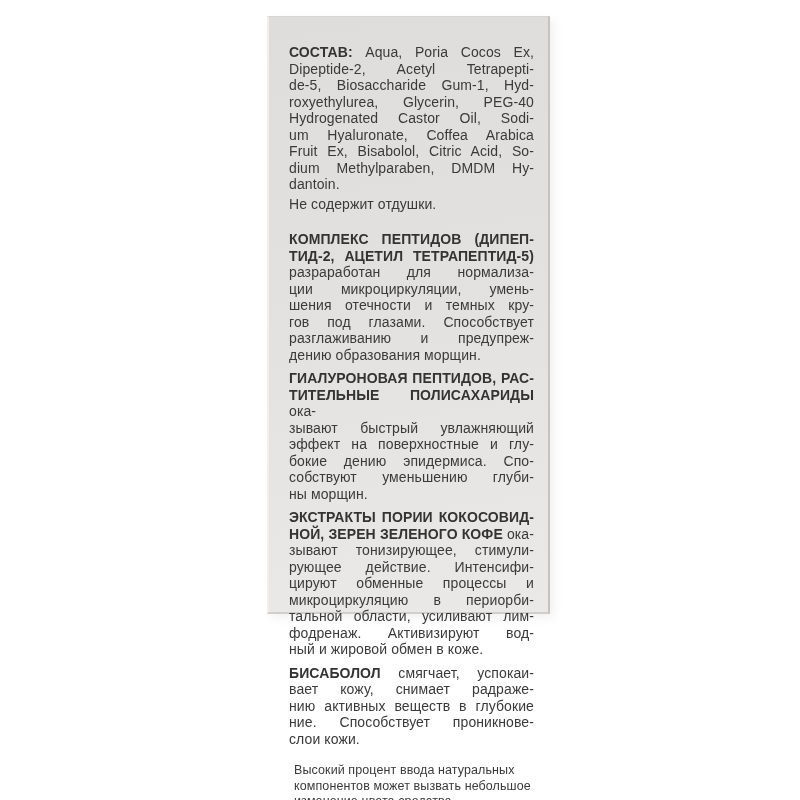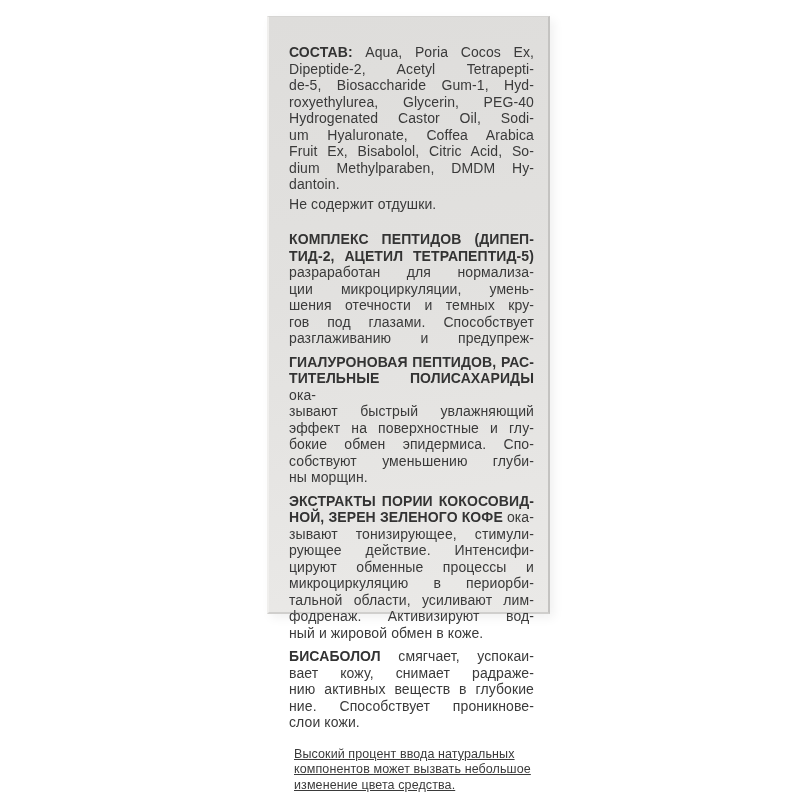--- a/index.html
+++ b/index.html
@@ -63,21 +63,20 @@
   [data-section="bisabolol"]       { margin-top: 7px; }
   [data-section="color-note"] {
     margin-top: 16px;
     margin-left: 5px;
     font-size: 12.5px;
     line-height: 15.5px;
   }
   [data-section="color-note"] .line {
     text-align: right;
     text-align-last: left;
-    text-decoration: underline;
   }
 </style>
 </head>
 <body>
 
 <div class="photo">
   <div class="panel">
     <div>
         <div class="para" data-section="ingredients">
           <div class="line"><b>СОСТАВ:</b> Aqua, Poria Cocos Ex,</div>
@@ -94,27 +93,28 @@
           <div class="line last">Не содержит отдушки.</div>
         </div>
         <div class="para" data-section="peptide-complex">
           <div class="line"><b>КОМПЛЕКС ПЕПТИДОВ (ДИПЕП-</b></div>
           <div class="line"><b>ТИД-2, АЦЕТИЛ ТЕТРАПЕПТИД-5)</b></div>
           <div class="line">разраработан для нормализа-</div>
           <div class="line">ции микроциркуляции, умень-</div>
           <div class="line">шения отечности и темных кру-</div>
           <div class="line">гов под глазами. Способствует</div>
           <div class="line">разглаживанию и предупреж-</div>
+          <div class="line last">дению образования морщин.</div>
         </div>
         <div class="para" data-section="hyaluronic">
           <div class="line"><b>ГИАЛУРОНОВАЯ ПЕПТИДОВ, РАС-</b></div>
           <div class="line"><b>ТИТЕЛЬНЫЕ ПОЛИСАХАРИДЫ</b> ока-</div>
           <div class="line">зывают быстрый увлажняющий</div>
           <div class="line">эффект на поверхностные и глу-</div>
-          <div class="line">бокие обмен эпидермиса. Спо-</div>
+          <div class="line">бокие дению эпидермиса. Спо-</div>
           <div class="line">собствуют уменьшению глуби-</div>
           <div class="line last">ны морщин.</div>
         </div>
         <div class="para" data-section="extracts">
           <div class="line"><b>ЭКСТРАКТЫ ПОРИИ КОКОСОВИД-</b></div>
           <div class="line"><b>НОЙ, ЗЕРЕН ЗЕЛЕНОГО КОФЕ</b> ока-</div>
           <div class="line">зывают тонизирующее, стимули-</div>
           <div class="line">рующее действие. Интенсифи-</div>
           <div class="line">цируют обменные процессы и</div>
           <div class="line">микроциркуляцию в периорби-</div>

